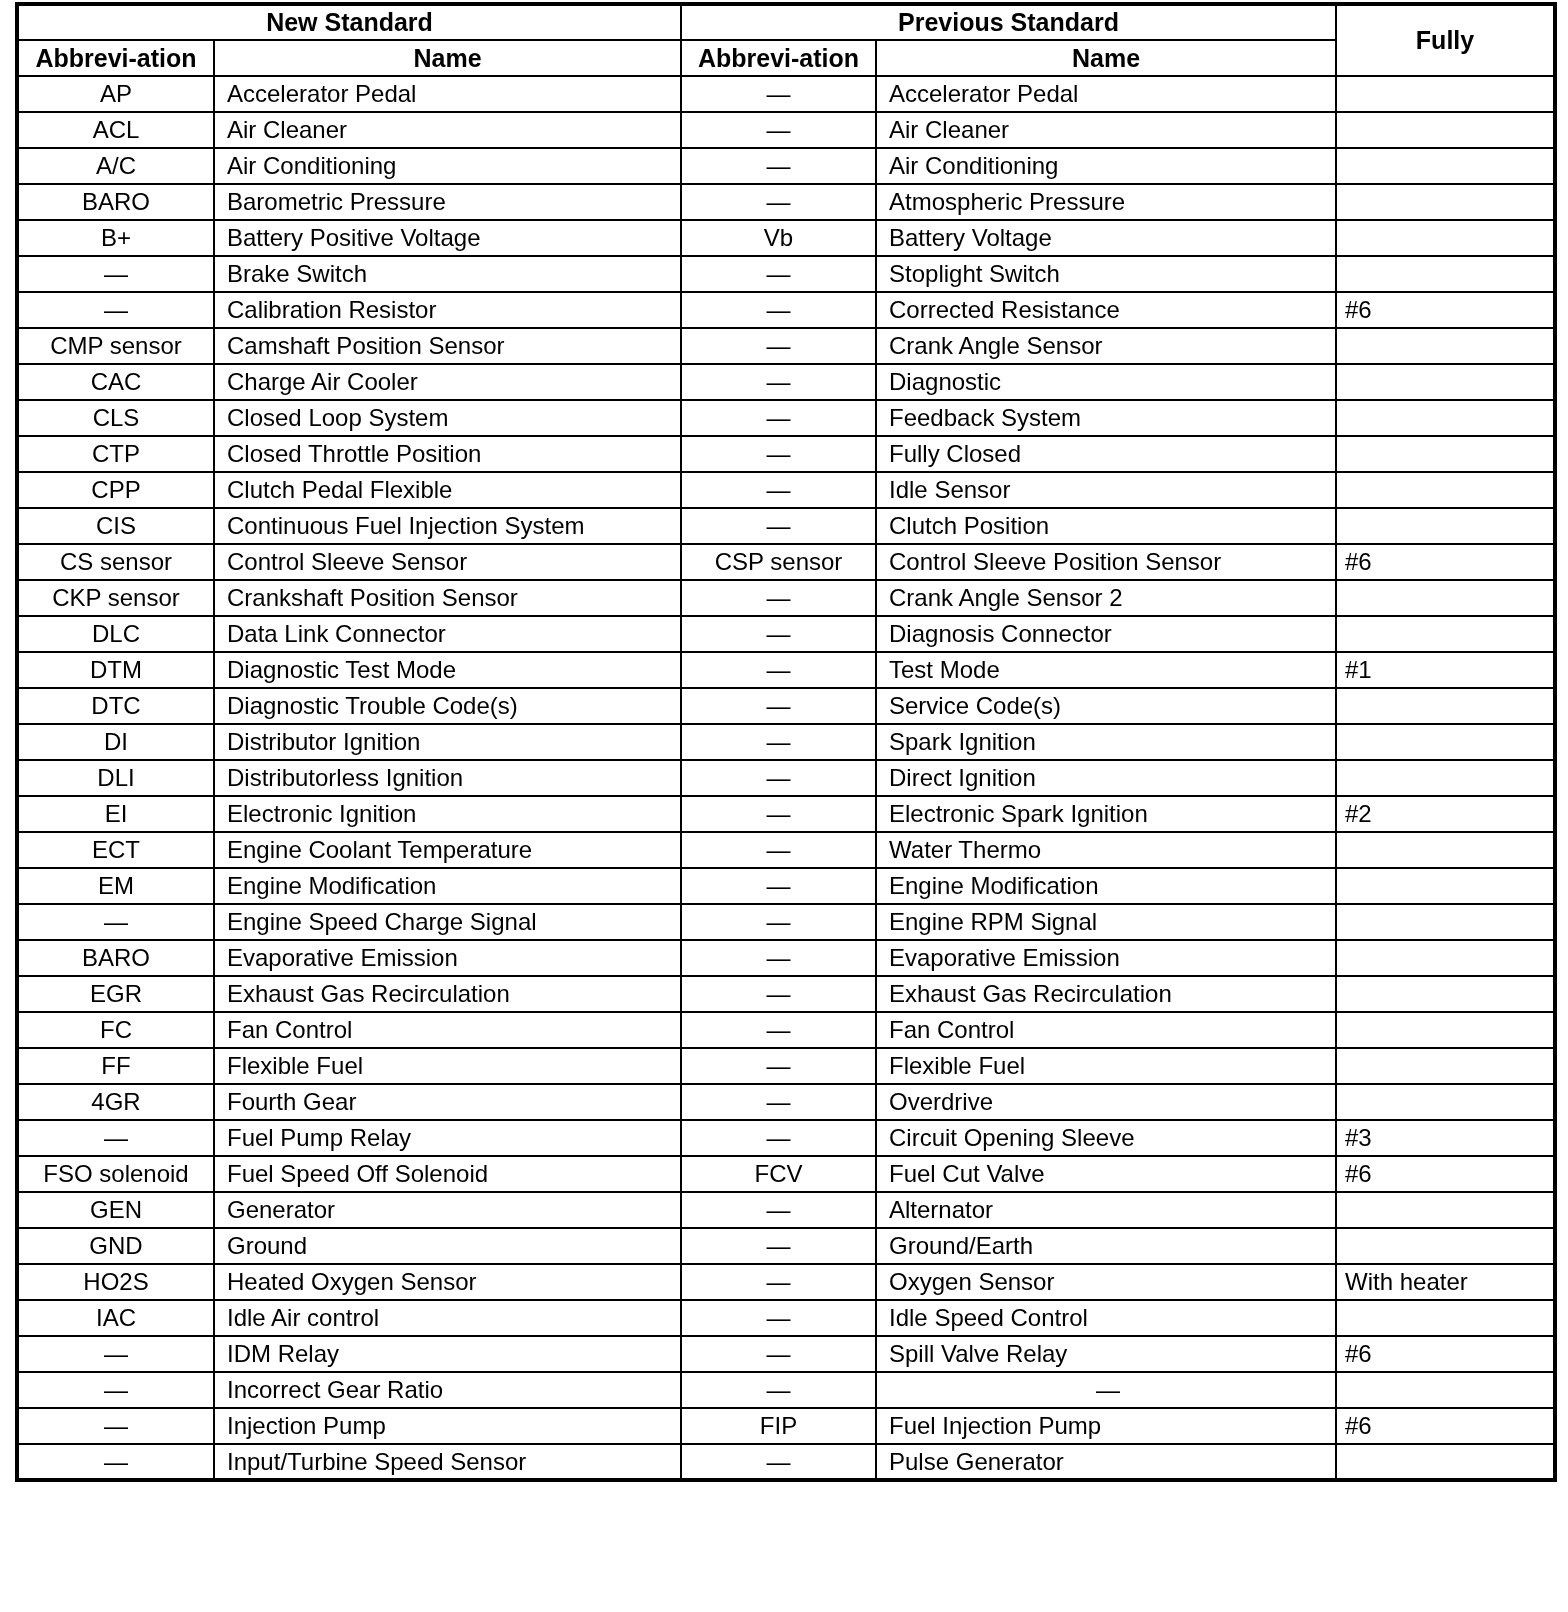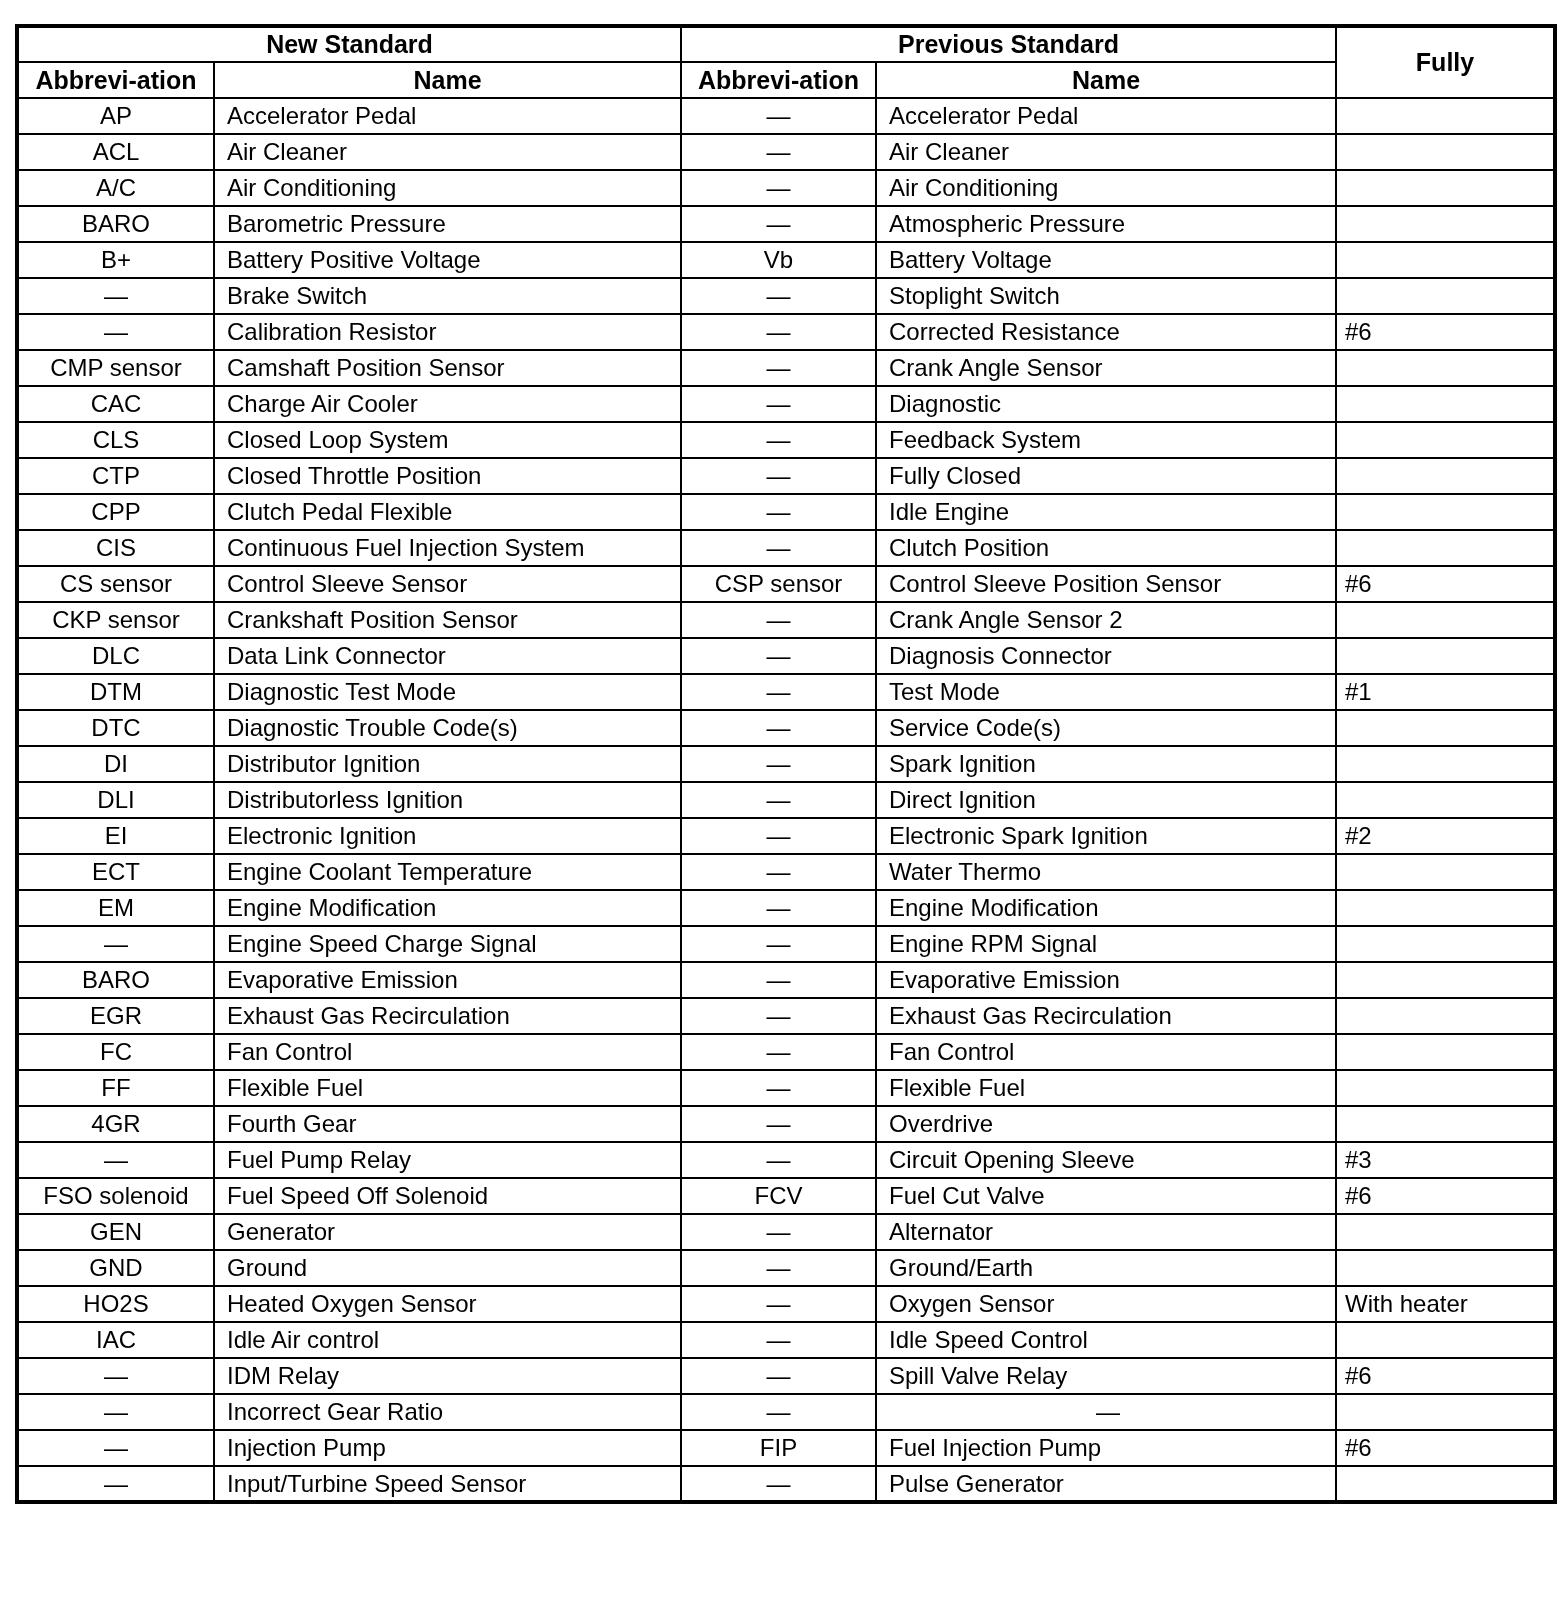--- a/index.html
+++ b/index.html
@@ -3,21 +3,21 @@
 <meta charset="utf-8">
 <style>
   * { box-sizing: border-box; }
   html, body { margin: 0; padding: 0; background: #ffffff; }
   body {
     width: 1568px;
     height: 1612px;
     font-family: "Liberation Sans", "DejaVu Sans", sans-serif;
     color: #000000;
   }
-  .page { padding: 24px 15px 14px 15px; }
+  .page { padding: 2px 15px 14px 15px; }
   table.abbr-table {
     border-collapse: collapse;
     table-layout: fixed;
     width: 1538px;
     border: 4px solid #000;
   }
   .abbr-table th, .abbr-table td {
     border: 2px solid #000;
     height: 36px;
     padding: 1px 8px;
@@ -136,21 +136,21 @@
     <td class="abbr">CTP</td>
     <td class="name">Closed Throttle Position</td>
     <td class="abbr">—</td>
     <td class="name">Fully Closed</td>
     <td class="remark"></td>
   </tr>
         <tr>
     <td class="abbr">CPP</td>
     <td class="name">Clutch Pedal Flexible</td>
     <td class="abbr">—</td>
-    <td class="name">Idle Engine</td>
+    <td class="name">Idle Sensor</td>
     <td class="remark"></td>
   </tr>
         <tr>
     <td class="abbr">CIS</td>
     <td class="name">Continuous Fuel Injection System</td>
     <td class="abbr">—</td>
     <td class="name">Clutch Position</td>
     <td class="remark"></td>
   </tr>
         <tr>

